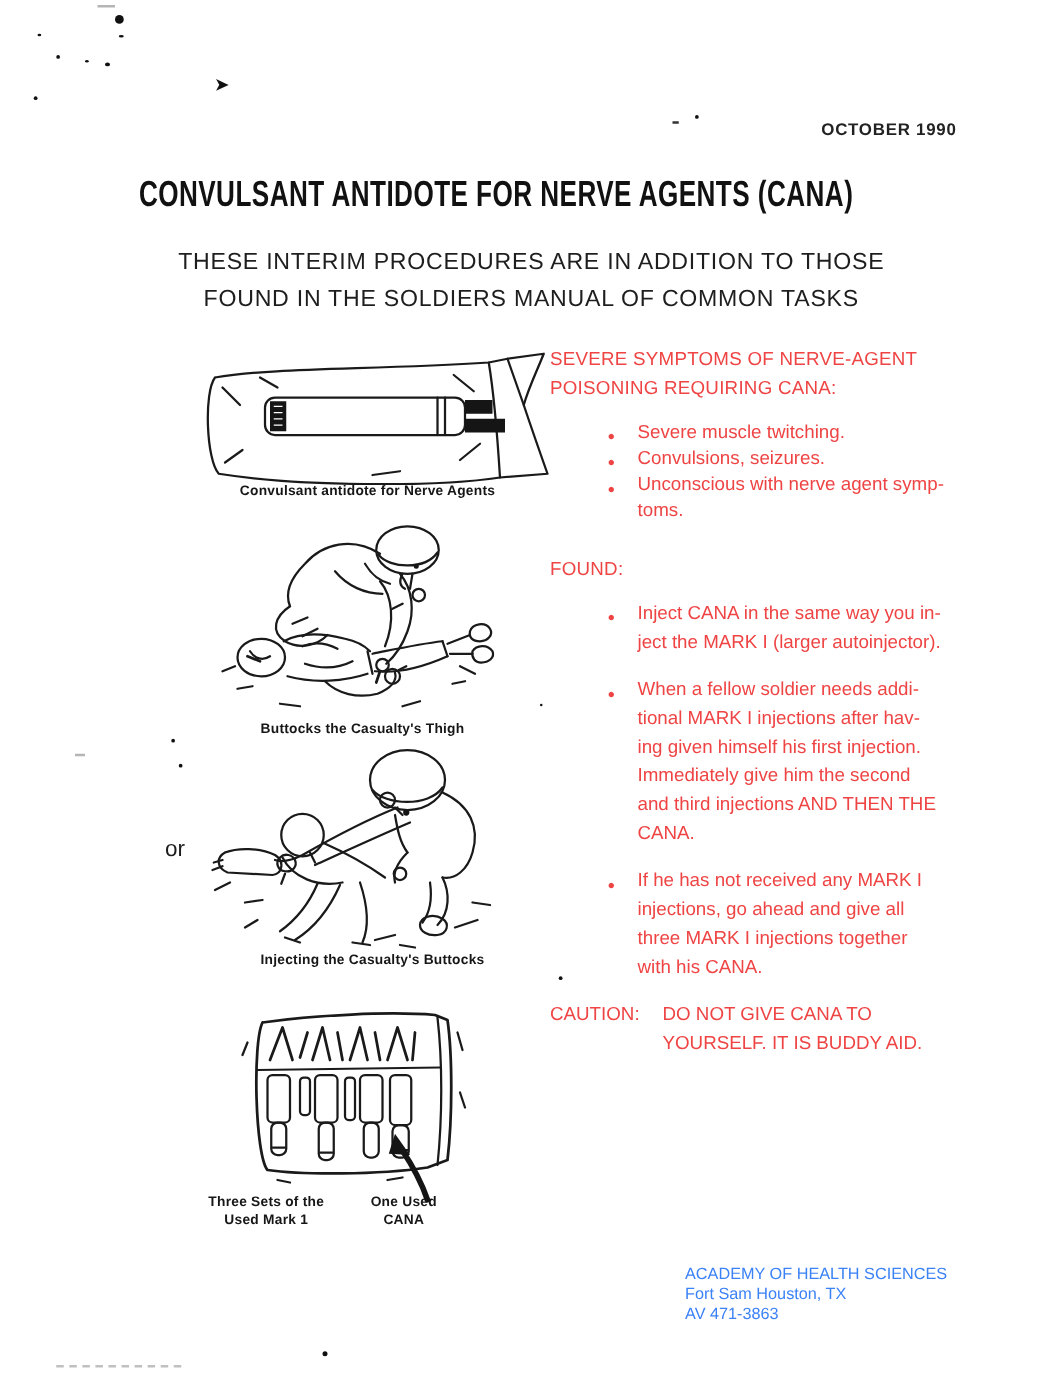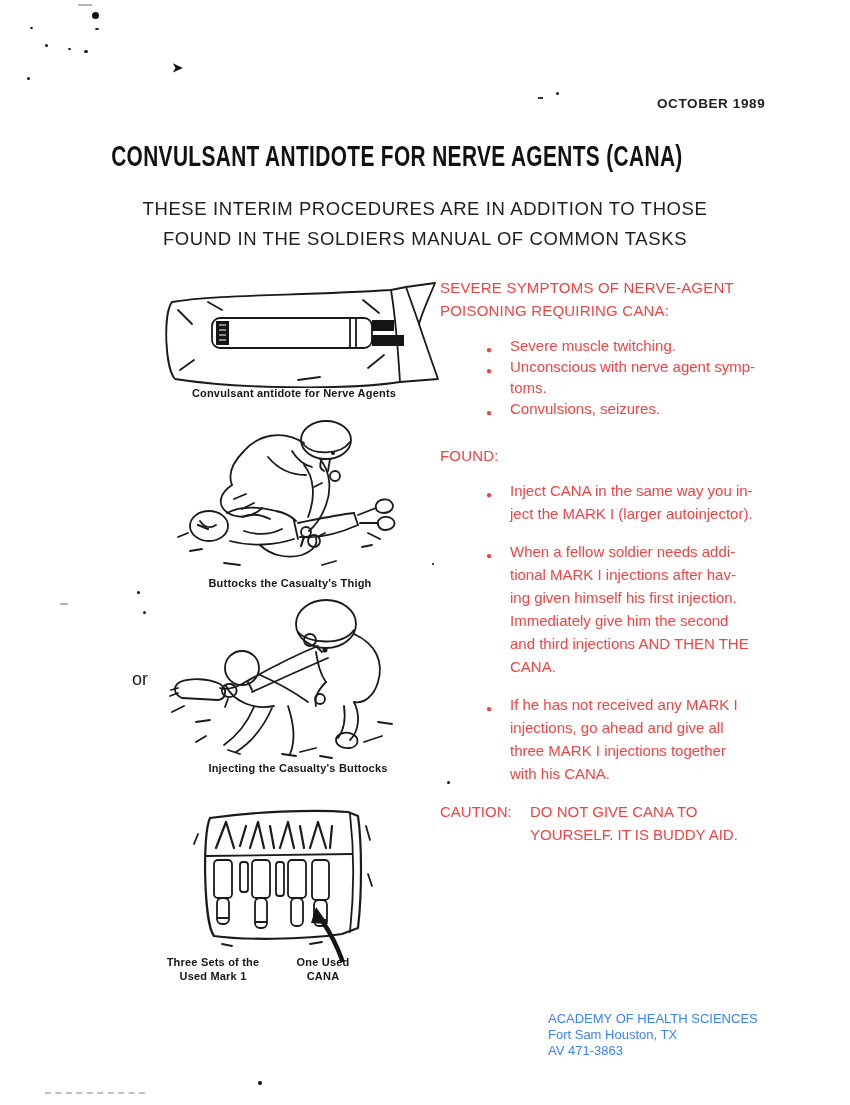--- a/index.html
+++ b/index.html
@@ -69,21 +69,21 @@
   <div class="dash" style="left:538px; top:97px; width:5px; height:2px;"></div>
   <div class="speck" style="left:556px; top:92px; width:3px; height:3px;"></div>
   <div class="speck" style="left:432px; top:563px; width:2px; height:2px;"></div>
   <div class="speck" style="left:447px; top:781px; width:3px; height:3px;"></div>
   <div class="dash light abs" style="left:60px; top:603px; width:8px; height:2px;"></div>
   <div class="speck" style="left:137px; top:591px; width:3px; height:3px;"></div>
   <div class="speck" style="left:143px; top:611px; width:3px; height:3px;"></div>
   <div class="speck" style="left:258px; top:1081px; width:4px; height:4px;"></div>
   <div class="dashed-line" style="left:45px; top:1092px;"></div>
 
-  <div class="abs date">OCTOBER 1989</div>
+  <div class="abs date">OCTOBER 1990</div>
   <div class="abs title-wrap">
     <span class="title">CONVULSANT ANTIDOTE FOR NERVE AGENTS (CANA)</span>
   </div>
   <div class="abs subtitle">THESE INTERIM PROCEDURES ARE IN ADDITION TO THOSE
 FOUND IN THE SOLDIERS MANUAL OF COMMON TASKS</div>
 
   <svg class="abs" style="left:148px; top:280px;" width="292" height="108" viewBox="0 0 292 108">
     <g>
       <path class="ln" d="M24,22 C70,14 150,16 243,10 L258,7 L287,3 C281,18 275,30 271,44 C277,62 284,82 290,99 L252,102 C200,110 90,109 27,99 C17,88 15,34 24,22"></path>
       <path class="ln" d="M243,10 C248,40 250,70 252,102"></path>
@@ -224,26 +224,26 @@
   <div class="abs right-col">
     <div class="sec-heading">SEVERE SYMPTOMS OF NERVE-AGENT
 POISONING REQUIRING CANA:</div>
     <ul class="blist symptoms">
       <li>
         <span class="bullet"></span>
         <span class="btext">Severe muscle twitching.</span>
       </li>
       <li>
         <span class="bullet"></span>
+        <span class="btext">Convulsions, seizures.</span>
+      </li>
+      <li>
+        <span class="bullet"></span>
         <span class="btext">Unconscious with nerve agent symp-
 toms.</span>
-      </li>
-      <li>
-        <span class="bullet"></span>
-        <span class="btext">Convulsions, seizures.</span>
       </li>
     </ul>
 
     <div class="sec-heading usage-heading">FOUND:</div>
     <ul class="blist usage">
       <li>
         <span class="bullet"></span>
         <span class="btext">Inject CANA in the same way you in-
 ject the MARK I (larger autoinjector).</span>
       </li>

